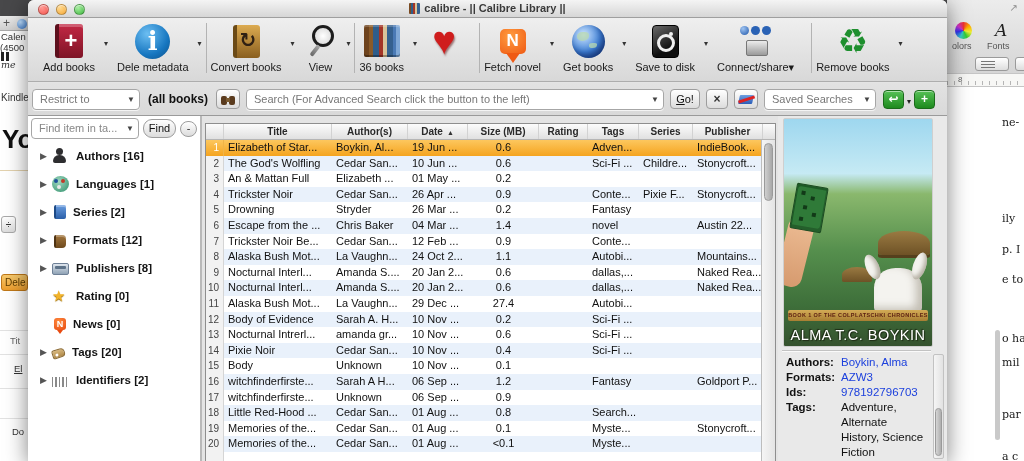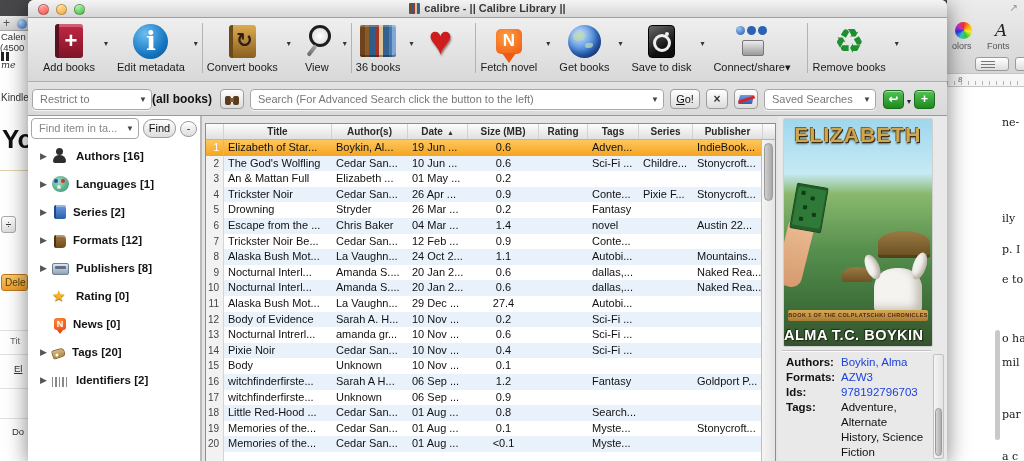--- a/index.html
+++ b/index.html
@@ -96,21 +96,21 @@
      background:linear-gradient(#ececec,#9a9a9a); border:1px solid #777; }
   .ic-recycle { width:34px; height:34px; }
   .ic-recycle::after { content:"♻"; position:absolute; inset:0; color:#1e8f2e; font-size:34px; line-height:34px; text-align:center; font-weight:bold; }
 
   
   #searchrow { position:absolute; top:83px; left:0; right:0; height:33px; background:linear-gradient(#e2e2e2,#d9d9d9);
      border-bottom:1px solid #9a9a9a; display:flex; align-items:center; padding:0 6px 0 4px; }
   .combo { position:relative; background:#fff; border:1px solid #a6a6a6; border-radius:4px; height:21px;
      font-size:11px; color:#777; line-height:19px; padding:0 16px 0 7px; box-shadow:0 1px 0 rgba(255,255,255,.7); white-space:nowrap; overflow:hidden; }
   .combo .arr { position:absolute; right:4px; top:0; font-size:8px; color:#444; line-height:19px; }
-  #restrict-combo { width:120px; }
+  #restrict-combo { width:108px; margin-right:8px; }
   #allbooks { font-size:12px; font-weight:bold; color:#111; margin-right:8px; white-space:nowrap; }
   .sbtn { position:relative; height:20px; background:linear-gradient(#fff,#dcdcdc); border:1px solid #9d9d9d; border-radius:4px; margin-right:6px; flex:none; }
   #adv-search-btn { width:24px; }
   #adv-search-btn::before { content:""; position:absolute; left:4px; top:6px; width:6px; height:9px; background:#5a3b1e; border-radius:2px; box-shadow:8px 0 0 #5a3b1e; }
   #adv-search-btn::after { content:""; position:absolute; left:9px; top:8px; width:4px; height:4px; background:#7a5a30; }
   #search-combo { flex:1; margin-right:6px; }
   #go-btn { width:30px; font-size:11px; color:#111; text-align:center; line-height:18px; }
   #go-btn span { display:block; }
   #go-btn span::first-letter { text-decoration:underline; }
   #clear-btn { width:22px; font-size:12px; font-weight:bold; color:#333; text-align:center; line-height:18px; }
@@ -184,21 +184,21 @@
   .cov-board { position:absolute; left:9px; top:66px; width:32px; height:46px; background:#2f7a38; border:1px solid #1d4a22; border-radius:2px; transform:rotate(10deg);
      box-shadow:inset 3px 4px 0 -2px #1d5a26, inset -4px -6px 0 -3px #245f2b; }
   .cov-board::before { content:""; position:absolute; left:5px; top:6px; width:4px; height:4px; background:#123a18; box-shadow:10px 4px 0 #123a18, 4px 14px 0 #123a18, 14px 20px 0 #123a18, 2px 26px 0 #123a18; }
   .cov-hut1 { position:absolute; right:2px; top:112px; width:52px; height:24px; background:linear-gradient(#9a7a42,#6e5226); border-radius:50% 50% 8% 8%; box-shadow:0 3px 0 #55401d; }
   .cov-hut2 { position:absolute; left:58px; top:148px; width:30px; height:15px; background:linear-gradient(#9a7a42,#6e5226); border-radius:50% 50% 8% 8%; }
   .cov-donkey { position:absolute; right:10px; bottom:34px; width:48px; height:44px; background:#f4f3ef; border-radius:45% 45% 10% 10%; box-shadow:inset -6px -4px 8px rgba(120,110,90,.4); }
   .cov-donkey::before { content:""; position:absolute; left:-8px; top:-14px; width:13px; height:26px; background:#f4f3ef; border-radius:50%; transform:rotate(-24deg); box-shadow:inset -3px -2px 4px rgba(120,110,90,.5); }
   .cov-donkey::after { content:""; position:absolute; right:-4px; top:-16px; width:13px; height:28px; background:#f4f3ef; border-radius:50%; transform:rotate(18deg); box-shadow:inset -3px -2px 4px rgba(120,110,90,.5); }
   .cov-band { position:absolute; left:4px; right:4px; bottom:25px; height:11px; background:linear-gradient(#d3ab56,#a87f33); border-radius:2px;
      font-size:5.5px; font-weight:bold; color:#5a1d10; text-align:center; line-height:11px; letter-spacing:.4px; white-space:nowrap; overflow:hidden; }
-  .cov-author { position:absolute; left:0; right:0; bottom:3px; font-size:14.5px; font-weight:bold; color:#fff;
+  .cov-author { position:absolute; left:0; right:0; bottom:3px; text-align:center; font-size:14.5px; font-weight:normal; color:#fff;
      text-shadow:1px 1px 1px #1d2a14, -1px -1px 1px #1d2a14; letter-spacing:.5px; }
   #details .grip { position:absolute; left:4px; right:16px; top:234px; height:2px; border-top:1px solid #c2c2c2; border-bottom:1px solid #fafafa; }
   #dfields { position:absolute; left:8px; top:239px; right:22px; bottom:0; overflow:hidden; }
   .dfield { display:flex; font-size:11.5px; line-height:15px; }
   .dlabel { width:55px; flex:none; font-weight:bold; color:#111; }
   .dvalue { flex:1; color:#111; white-space:normal; word-break:break-word; }
   .dvalue.link { color:#1d41dd; }
   #vscroll-details { position:absolute; right:3px; top:238px; bottom:2px; width:11px; background:linear-gradient(90deg,#f5f5f5,#e2e2e2); border:1px solid #c2c2c2; border-radius:2px; }
   #vscroll-details .thumb { position:absolute; left:1px; right:1px; bottom:2px; height:48px; background:linear-gradient(90deg,#d5d5d5,#aeaeae); border-radius:4px; border:1px solid #9a9a9a; }
 </style>
@@ -268,21 +268,21 @@
         </span>
     <span class="dd">▾</span>
     <span class="tb-label">Add books</span>
   </div>
 
   <div class="tb-item sep-after">
     <span class="icw">
           <span class="ic ic-editmeta"></span>
         </span>
     <span class="dd">▾</span>
-    <span class="tb-label">Edit metadata</span>
+    <span class="tb-label">Dele metadata</span>
   </div>
 
   <div class="tb-item">
     <span class="icw">
           <span class="ic ic-convert"></span>
         </span>
     <span class="dd">▾</span>
     <span class="tb-label">Convert books</span>
   </div>
 
@@ -716,21 +716,20 @@
         </div>
     </div>
 
     <div id="details">
       <div id="cover">
         <div class="cov-hand"></div>
         <div class="cov-board"></div>
         <div class="cov-hut1"></div>
         <div class="cov-hut2"></div>
         <div class="cov-donkey"></div>
-        <div class="cov-t1">ELIZABETH</div>
         <div class="cov-band">BOOK 1 OF THE COLPLATSCHKI CHRONICLES</div>
         <div class="cov-author">ALMA T.C. BOYKIN</div>
       </div>
       <div class="grip"></div>
       <div id="dfields">
   <div class="dfield">
     <span class="dlabel">Authors:</span>
     <span class="dvalue link">Boykin, Alma</span>
   </div>
 

